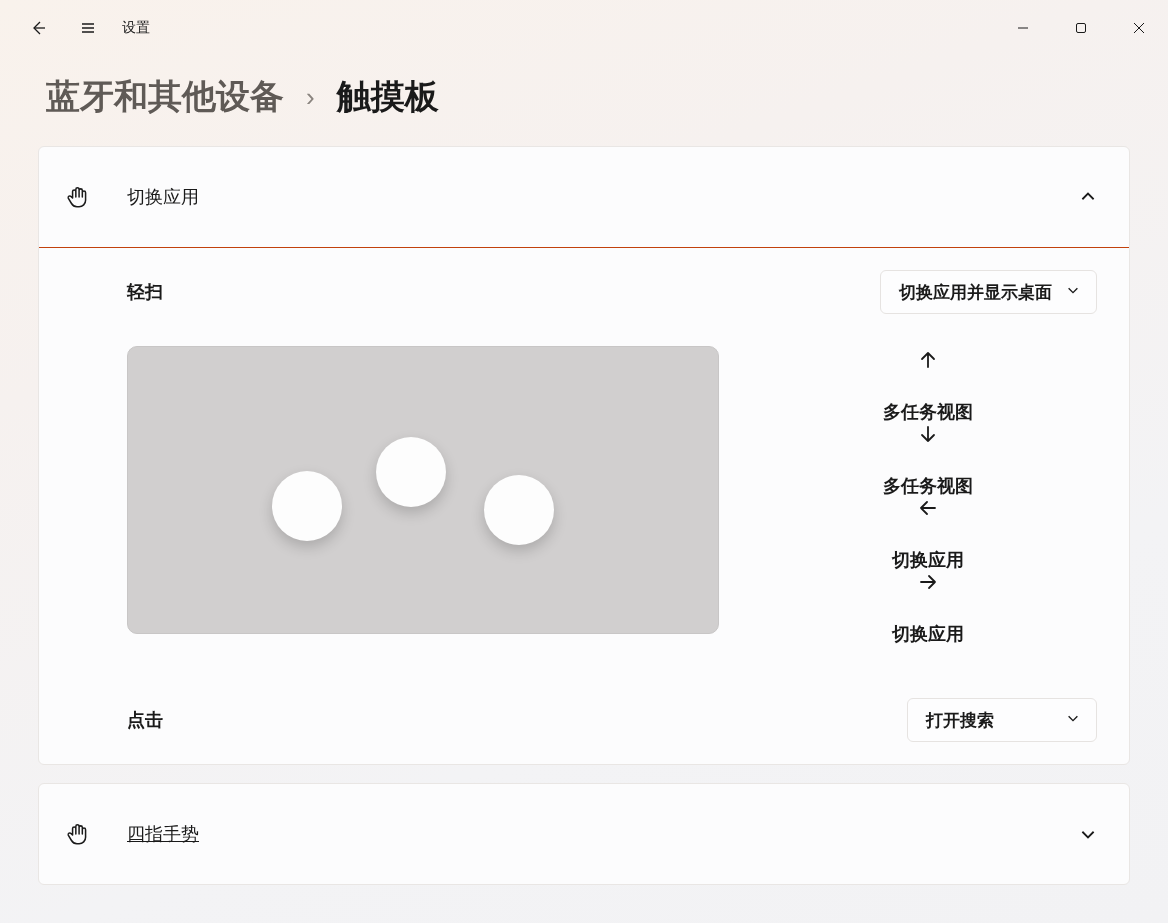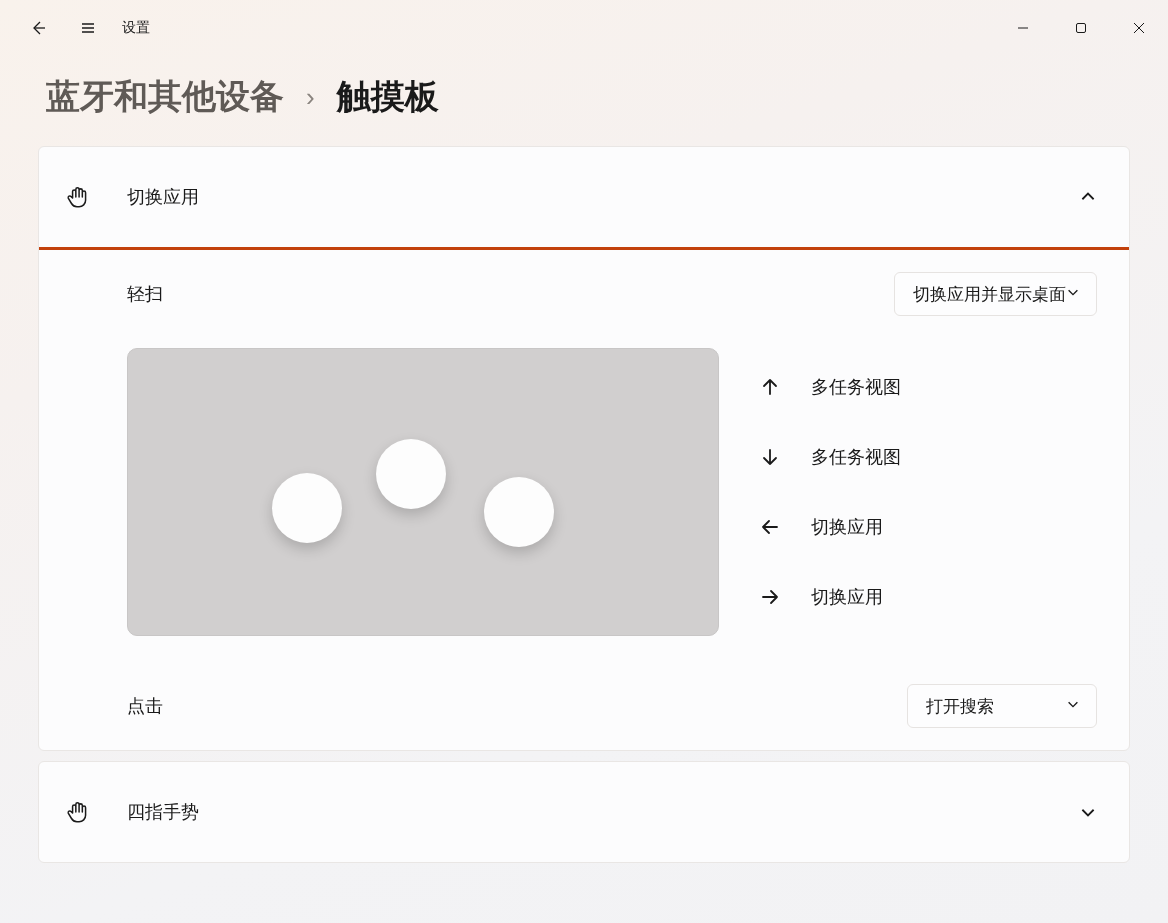--- a/index.html
+++ b/index.html
@@ -56,32 +56,32 @@
     height: 100px;
     padding: 0 32px 0 26px;
   }
   .hand-icon { width: 26px; height: 26px; flex: 0 0 auto; }
   .hand-icon svg { width: 26px; height: 26px; stroke: #1a1a1a; stroke-width: 1.4; fill: none; stroke-linecap: round; stroke-linejoin: round; }
   .card-title { margin-left: 36px; font-size: 18px; color: #1a1a1a; }
   .header-spacer { flex: 1; }
   .chevron { width: 18px; height: 18px; }
   .chevron svg { width: 18px; height: 18px; stroke: #1a1a1a; stroke-width: 1.6; fill: none; }
 
-  .card-body { border-top: 3px solid #c2410c; padding: 0; }
+  .card-body { border-top: 1px solid #c2410c; padding: 0; font-weight: bold; }
 
   .row {
     display: flex; align-items: center;
     padding: 22px 32px 22px 88px;
     font-size: 18px;
   }
   .row-label { flex: 0 0 auto; }
   .row-spacer { flex: 1; }
 
   .dropdown {
-    display: flex; align-items: center; 
+    display: flex; align-items: center; gap: 14px;
     background: #fdfdfe;
     border: 1px solid #e6e3e1;
     border-radius: 6px;
     padding: 8px 16px 8px 18px;
     font-size: 17px;
     color: #1a1a1a;
     min-height: 44px;
   }
   .dropdown .dd-chevron svg { width: 14px; height: 14px; stroke: #1a1a1a; stroke-width: 1.6; fill: none; }
 
@@ -108,28 +108,29 @@
   .f3 { left: 356px; top: 128px; }
 
   .dir-list {
     flex: 1;
     display: flex; flex-direction: column; justify-content: space-around;
     padding: 4px 0;
   }
   .dir-item {
     display: flex; align-items: center; gap: 30px;
     font-size: 18px;
+    flex-direction: column;
   }
   .dir-arrow { width: 22px; display: flex; justify-content: center; }
   .dir-arrow svg { width: 20px; height: 20px; stroke: #1a1a1a; stroke-width: 1.8; fill: none; stroke-linecap: round; stroke-linejoin: round; }
 
   .row.tap { padding-top: 18px; padding-bottom: 22px; }
   .row.tap .dropdown { min-width: 190px; justify-content: space-between; }
 
-  .card.collapsed { margin-top: 4px; }
+  .card.collapsed { margin-top: 12px; text-decoration: underline; }
 </style>
 </head>
 <body>
 
 <div class="titlebar">
   <div class="titlebar-left">
     <div class="tb-btn">
       <svg viewBox="0 0 16 16">
           <path d="M10 2 L4 8 L10 14"></path>
           <path d="M4 8 H15"></path>

